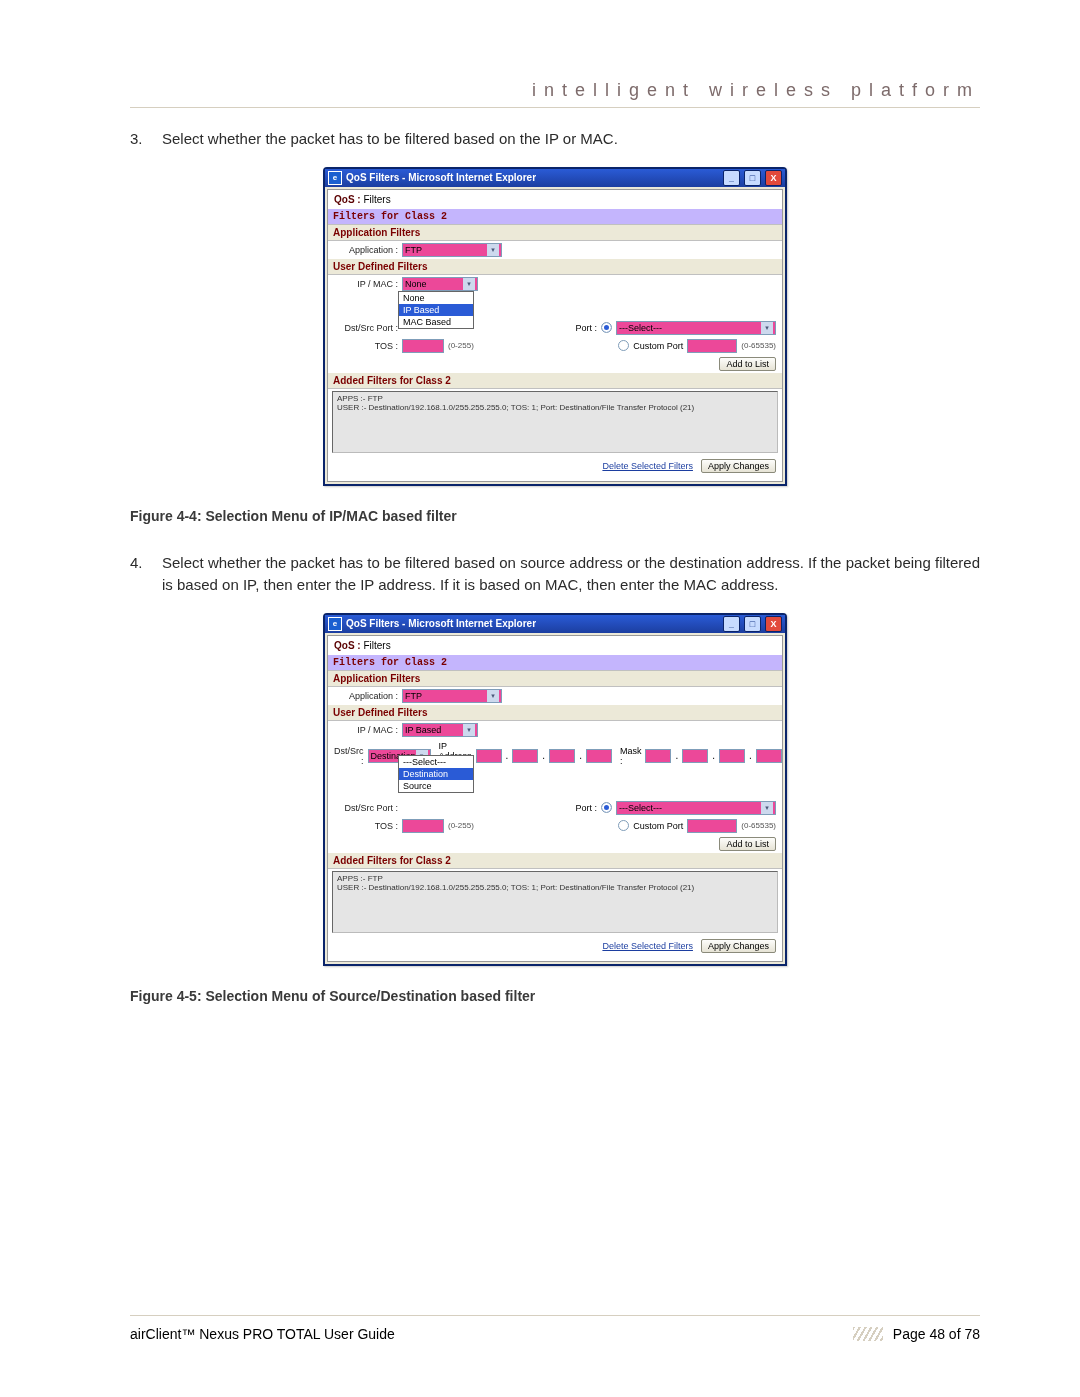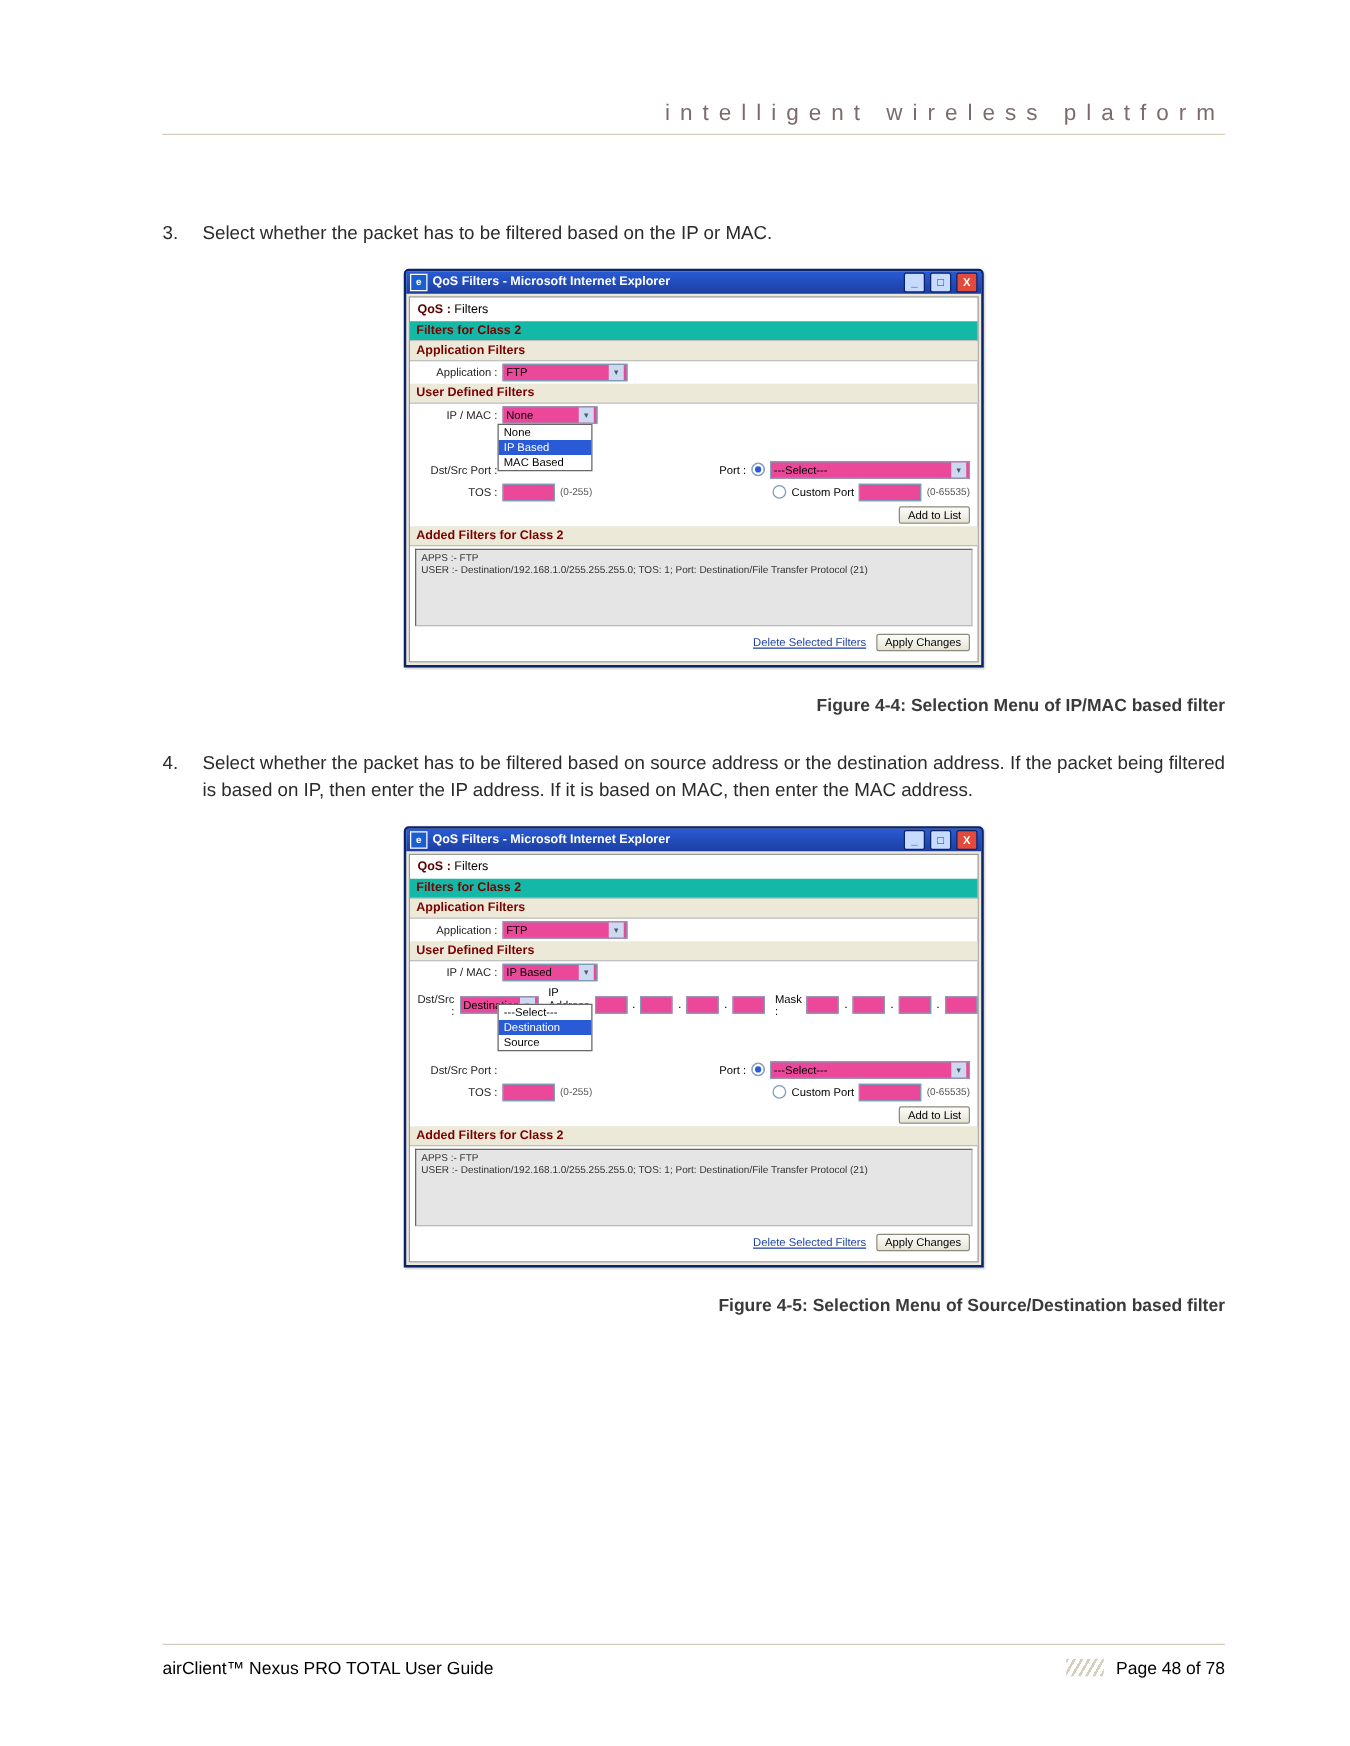--- a/index.html
+++ b/index.html
@@ -19,32 +19,32 @@
     box-sizing: border-box;
     padding: 80px 100px 60px 130px;
   }
   .header {
     text-align: right;
     letter-spacing: 8px;
     color: #7d6b6b;
     font-size: 18px;
     border-bottom: 1px solid #d6cfc0;
     padding-bottom: 6px;
-    margin-bottom: 68px;
+    margin-bottom: 20px;
   }
   .body-text {
     font-size: 15px;
     line-height: 1.5;
     color: #2b2b2b;
     text-align: justify;
   }
   .list-item { display: flex; gap: 16px; margin-bottom: 16px; }
   .list-num { min-width: 16px; }
   .figure-caption {
-    text-align: right;
+    text-align: left;
     font-weight: bold;
     font-size: 14px;
     margin: 22px 0 28px;
   }
 
   
   .ie-window {
     width: 460px;
     margin: 14px auto 0 auto;
     border: 2px solid #0a246a;
@@ -86,21 +86,21 @@
 
   .panel { background:#fff; border:1px solid #999; margin:2px; }
   .section-head {
     background:#ece9d8;
     color:#7a0000;
     font-weight:bold;
     padding:2px 5px;
     border-bottom:1px solid #c0c0c0;
     font-size:10px;
   }
-  .section-head2 { background:#14b8a6; }
+  .section-head2 { background:#c4b5fd;font-family:Liberation Mono, monospace; }
   .qos-title { padding:4px 6px; font-size:10px; }
   .qos-title b { color:#5a0000; }
   .row { display:flex; align-items:center; padding:2px 6px; gap:4px; }
   .row label { width:64px; text-align:right; font-size:9px; color:#222; }
   .sel, .txt {
     border:1px solid #7f9db9; height:14px;
     font-size:9px; padding:0 2px; background:#ec4899;
     box-sizing:border-box;
   }
   .sel { width:76px; display:inline-flex; align-items:center; justify-content:space-between; }

